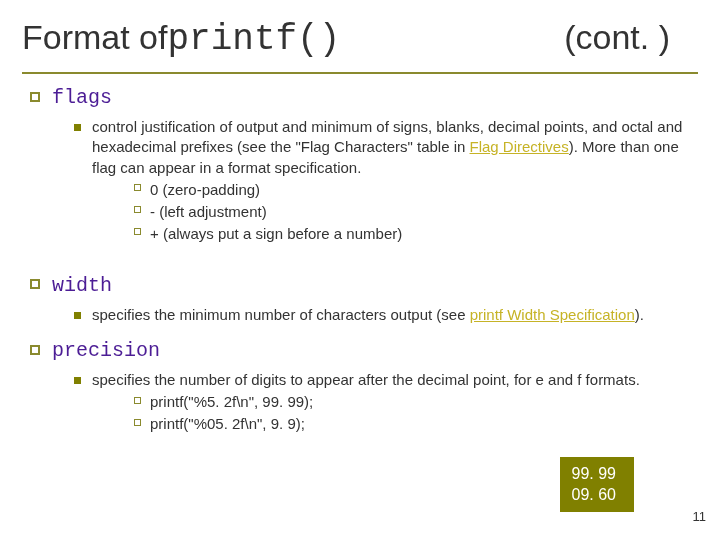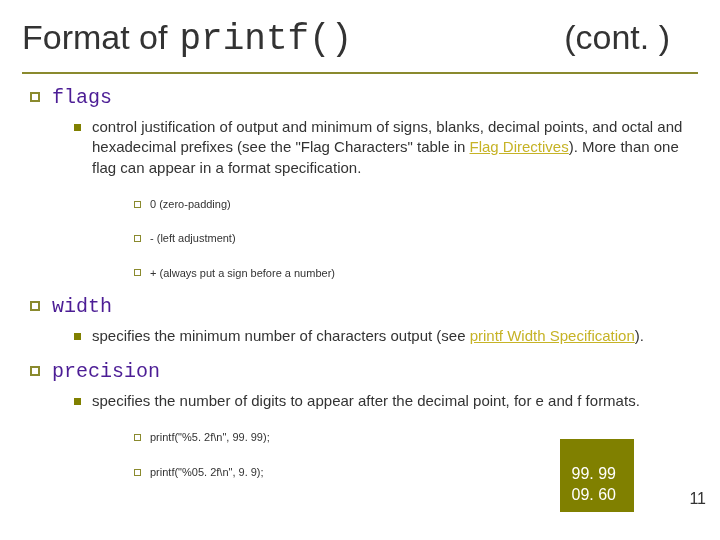--- a/index.html
+++ b/index.html
@@ -20,21 +20,21 @@
     font-weight: normal;
     color: #333333;
     display: flex;
     align-items: baseline;
     justify-content: space-between;
     font-family: Arial, sans-serif;
   }
   .title .left {
     display: flex;
     align-items: baseline;
-    gap: 12px;
+    gap: 0;
   }
   .title .mono {
     font-family: "Courier New", Courier, monospace;
     font-size: 36px;
   }
   .title .right {
     margin-right: 28px;
   }
   .hr {
     border: none;
@@ -85,44 +85,44 @@
   .l2 {
     padding-left: 18px;
     margin-left: 22px;
     margin-top: 8px;
     font-size: 15px;
     line-height: 1.35;
   }
   .l3 {
     padding-left: 16px;
     margin-left: 42px;
-    margin-top: 19px;
-    font-size: 11px;
+    margin-top: 1px;
+    font-size: 15px;
     line-height: 1.4;
   }
   a.link {
     color: #c6b326;
     text-decoration: underline;
   }
   .example-box {
     position: absolute;
     right: 86px;
     bottom: 28px;
     background: #808000;
     color: #ffffff;
-    padding: 24px 18px 6px 12px;
+    padding: 6px 18px 6px 12px;
     font-size: 16px;
     line-height: 1.35;
     font-family: Arial, sans-serif;
   }
   .page-num {
     position: absolute;
     right: 14px;
-    bottom: 32px;
-    font-size: 16px;
+    bottom: 16px;
+    font-size: 13px;
     color: #333333;
     font-family: Arial, sans-serif;
   }
 </style>
 </head>
 <body>
 
 <div class="title-wrap">
   <div class="title">
     <span class="left">
@@ -152,21 +152,21 @@
         <span class="bullet-micro"></span>
         <span>- (left adjustment)</span>
       </div>
       <div class="l3">
         <span class="bullet-micro"></span>
         <span>+ (always put a sign before a number)</span>
       </div>
     </div>
   </div>
 
-  <div class="l1" style="margin-top:14px">
+  <div class="l1" style="margin-top:30px">
     <span class="bullet-sq"></span>
     <span class="l1-label">width</span>
 
     <div class="l2">
       <span class="bullet-fill"></span>
       <span>specifies the minimum number of characters output (see </span><a href="#" class="link">printf Width Specification</a><span>).</span>
     </div>
   </div>
 
   <div class="l1" style="margin-top:14px">

